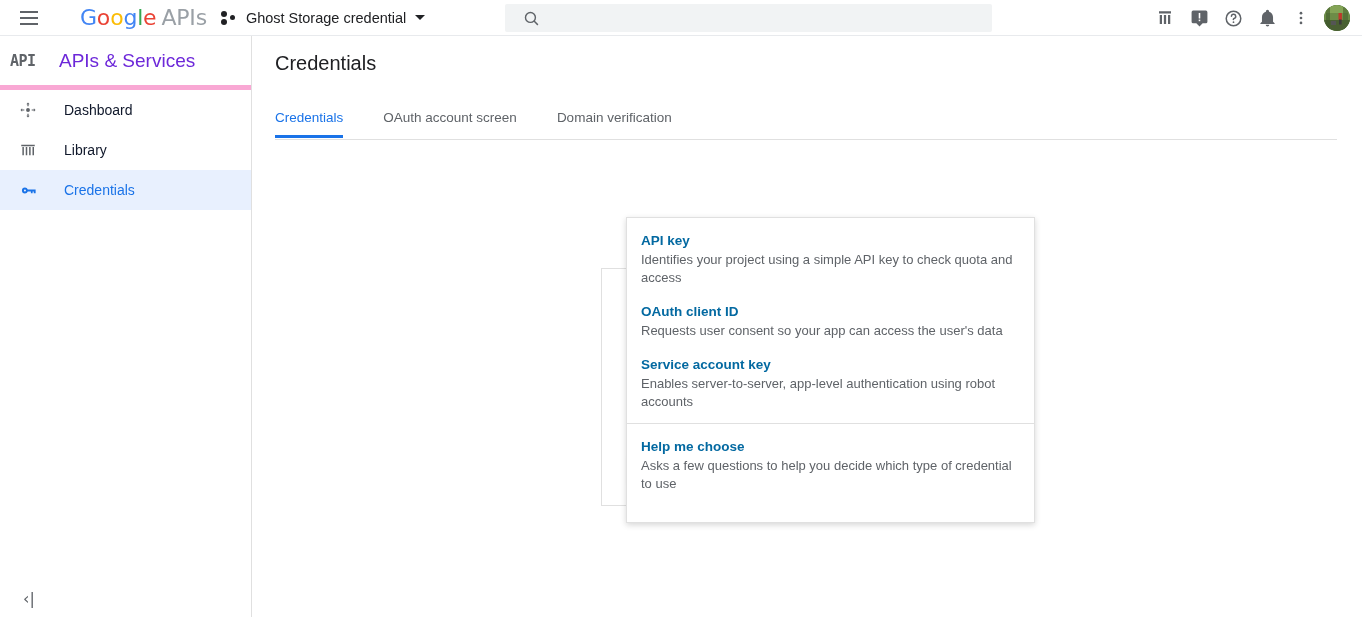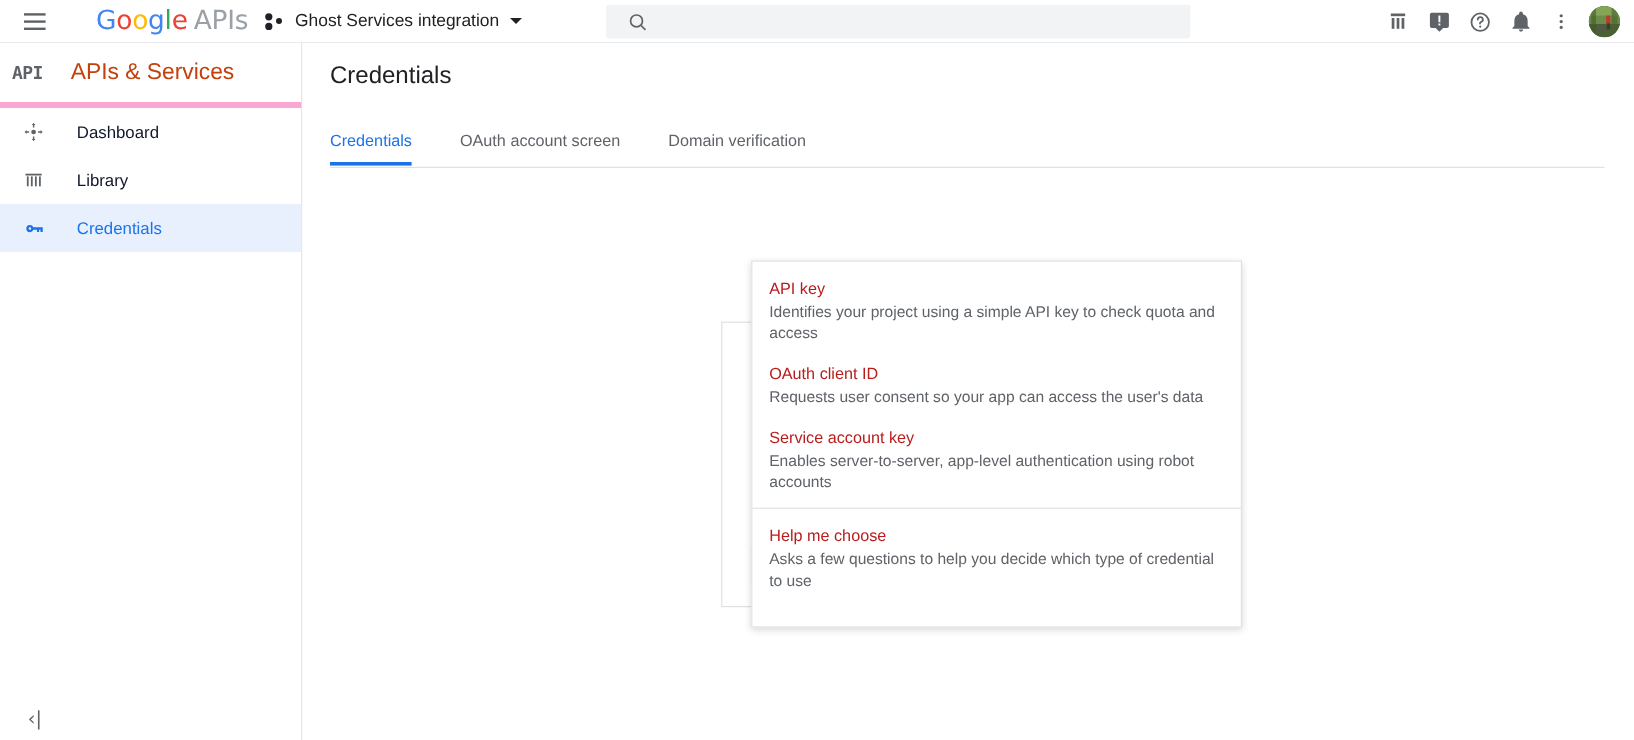--- a/index.html
+++ b/index.html
@@ -99,21 +99,21 @@
   #side-header {
     height: 54px; display: flex; align-items: center;
     border-bottom: 5px solid #f9a8d4;
   }
   #api-logo {
     width: 38px; margin-left: 10px;
     font-family: "DejaVu Sans Mono", monospace;
     font-size: 15px; font-weight: bold; color: #5f6368;
     letter-spacing: -0.5px;
   }
-  #side-title { font-size: 19px; color: #c2410c; margin-left: 11px; }
+  #side-title { font-size: 19px; color: #6d28d9; margin-left: 11px; }
 
   .nav-item {
     height: 40px; display: flex; align-items: center;
     cursor: pointer; color: #0f172a; font-size: 14px;
   }
   .nav-item .nicon {
     width: 40px; margin-left: 8px; display: flex;
     align-items: center; justify-content: center;
   }
   .nav-item .nlabel { margin-left: 16px; }
@@ -173,21 +173,21 @@
 
   
   #create-menu {
     position: absolute; left: 374px; top: 181px;
     width: 409px; background: #fff;
     border: 1px solid #e0e0e0;
     box-shadow: 0 2px 6px rgba(0,0,0,.16);
     padding: 8px 0 0 0;
   }
   .menu-item { padding: 6px 14px 10px 14px; cursor: pointer; }
-  .menu-item .mtitle { font-size: 13.5px; color: #b91c1c; line-height: 18px; }
+  .menu-item .mtitle { font-size: 13.5px; color: #0369a1; line-height: 18px; font-weight: bold; }
   .menu-item .mdesc { font-size: 13px; color: #5f6368; line-height: 18px; margin-top: 1px; }
   #menu-divider { height: 1px; background: #e0e0e0; margin: 2px 0 8px 0; }
   #menu-last { padding-bottom: 29px; }
 </style>
 </head>
 <body>
 
 <div id="topbar">
 
   <div id="hamburger">
@@ -197,21 +197,21 @@
   </div>
 
   <div id="brand"><span class="g1">G</span><span class="g2">o</span><span class="g3">o</span><span class="g4">g</span><span class="g5">l</span><span class="g6">e</span><span class="apis">APIs</span></div>
 
   <div id="project-chip">
     <span class="dots">
       <b class="a"></b>
         <b class="b"></b>
         <b class="c"></b>
     </span>
-    <span id="project-name">Ghost Services integration</span>
+    <span id="project-name">Ghost Storage credential</span>
     <span class="caret"></span>
   </div>
 
   <div id="searchbar">
     <span class="sicon">
       <svg width="17" height="17" viewBox="0 0 24 24">
           <path fill="none" stroke="#5f6368" stroke-width="2" d="M10.5 3.5a7 7 0 1 0 0 14 7 7 0 0 0 0-14z"></path>
           <path stroke="#5f6368" stroke-width="2" d="M15.6 15.6L21 21"></path>
         </svg>
     </span>

